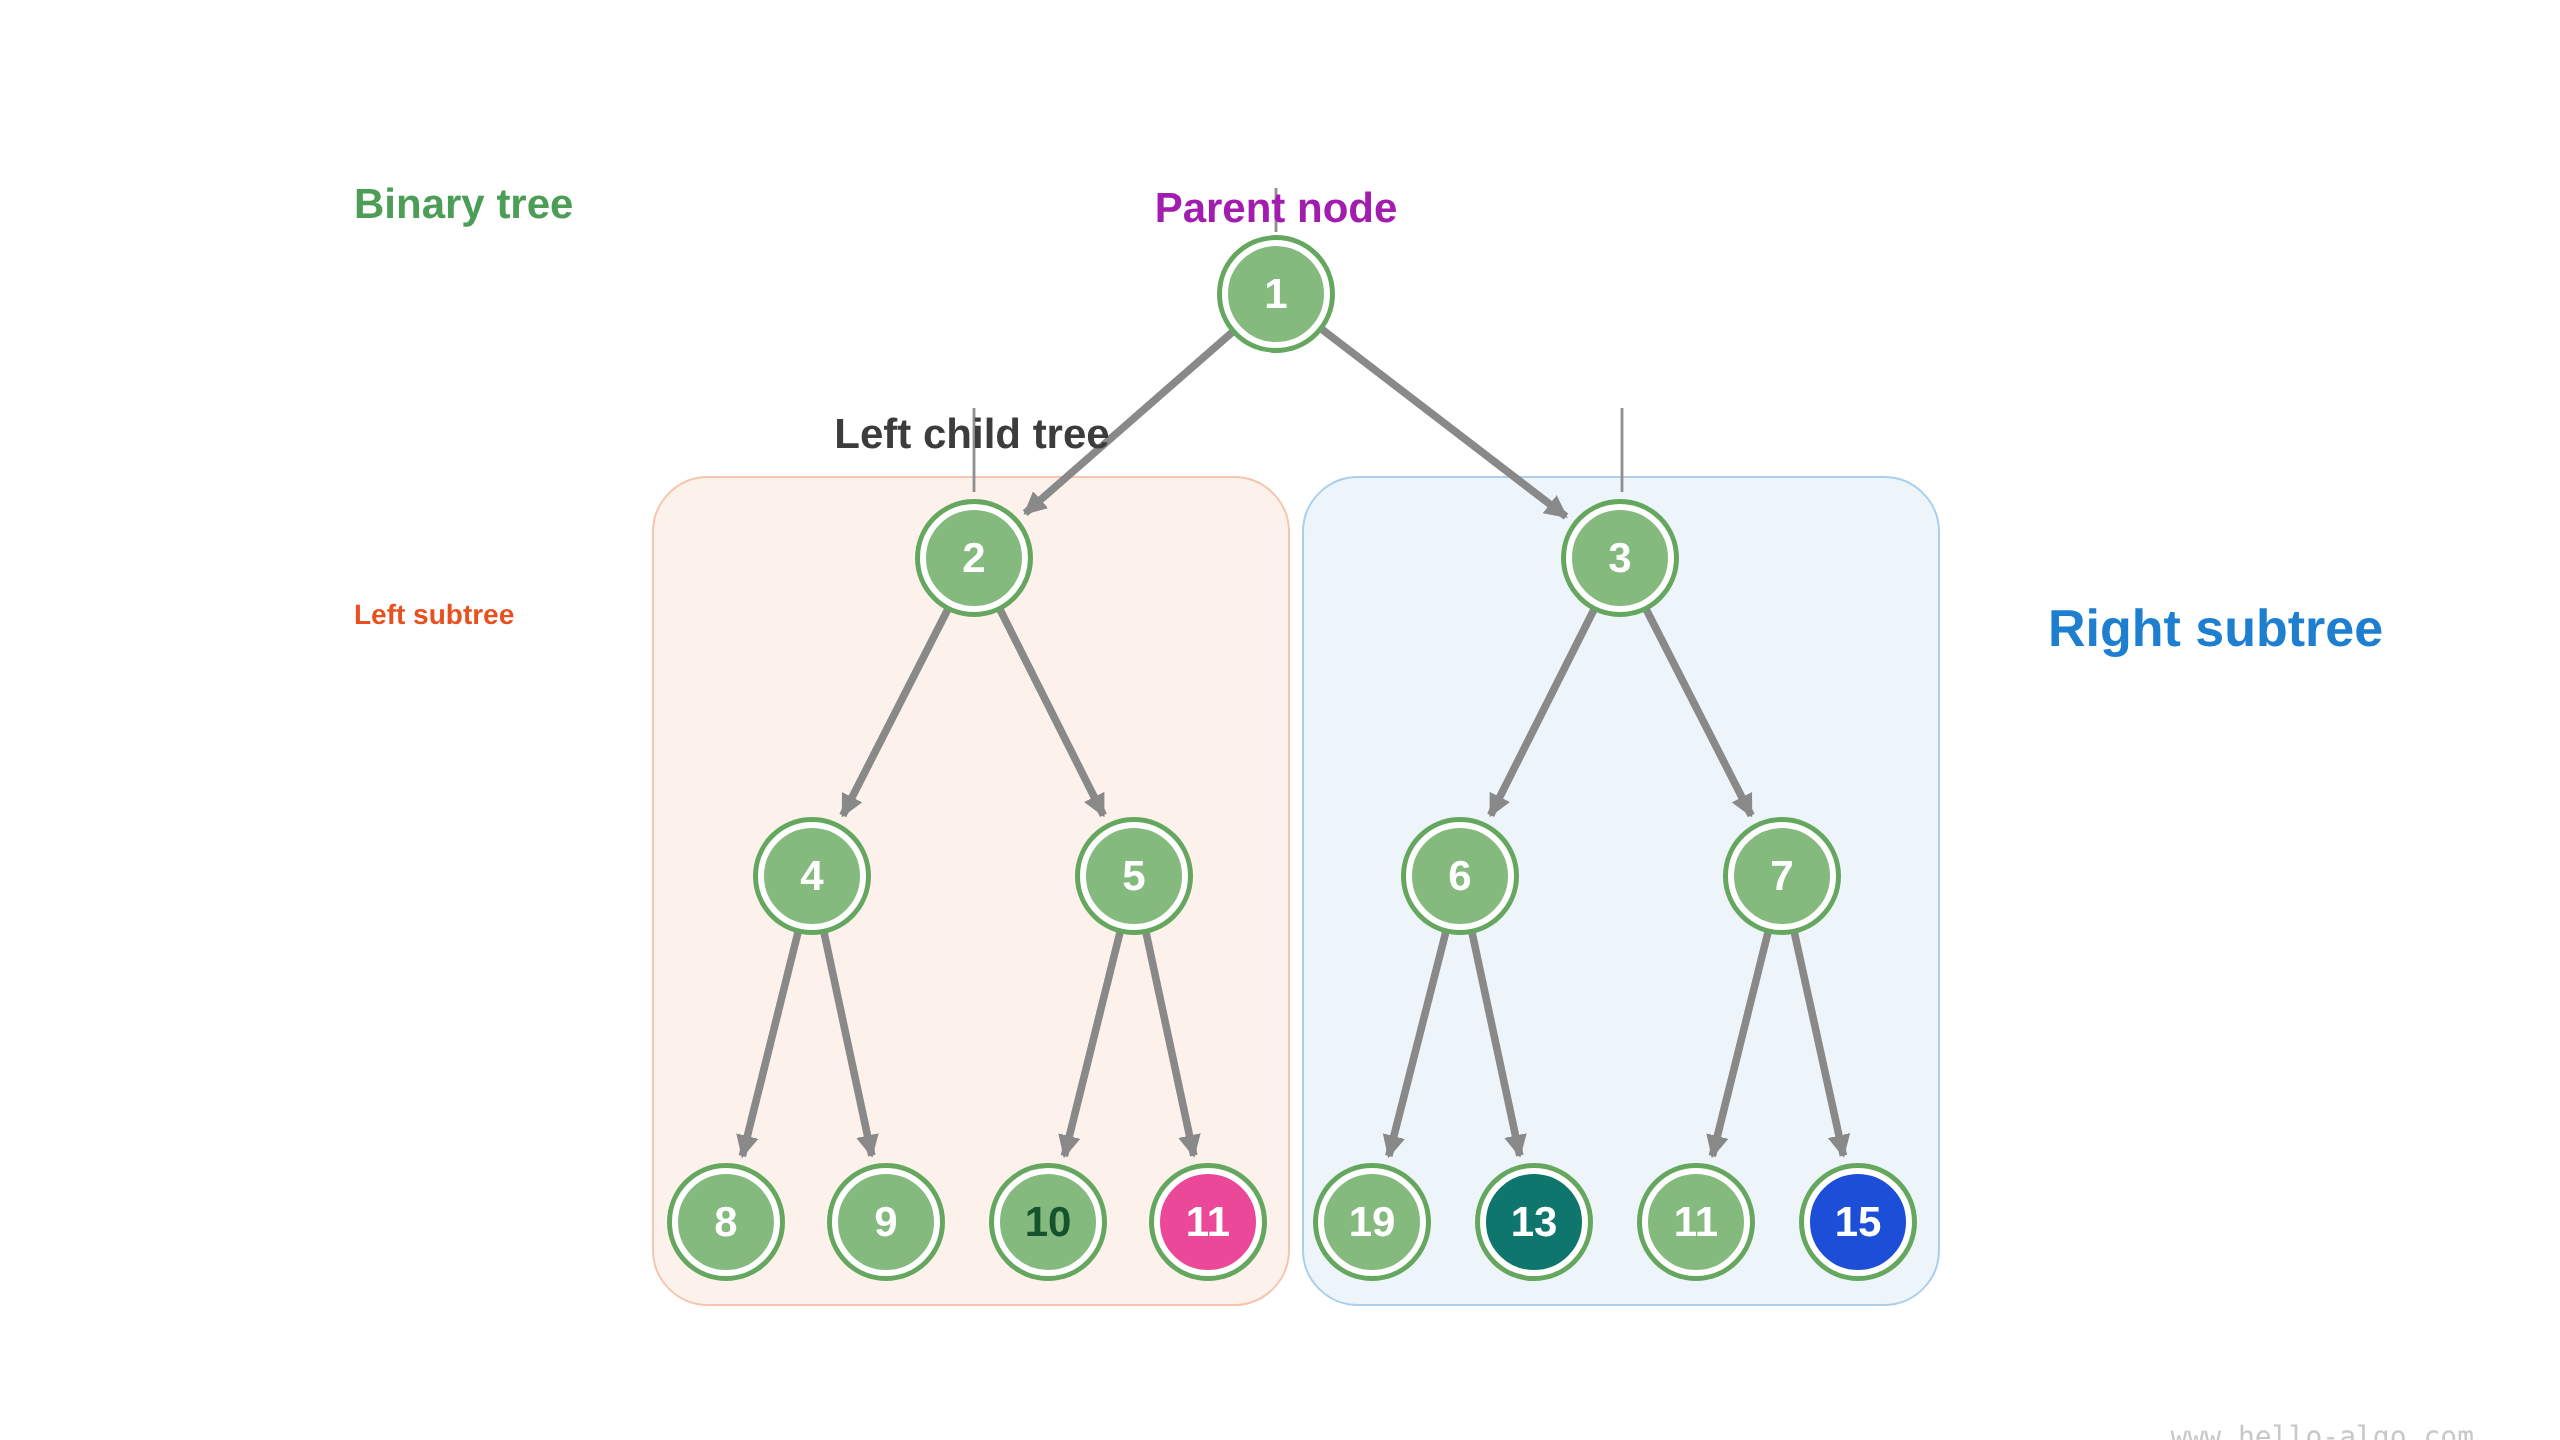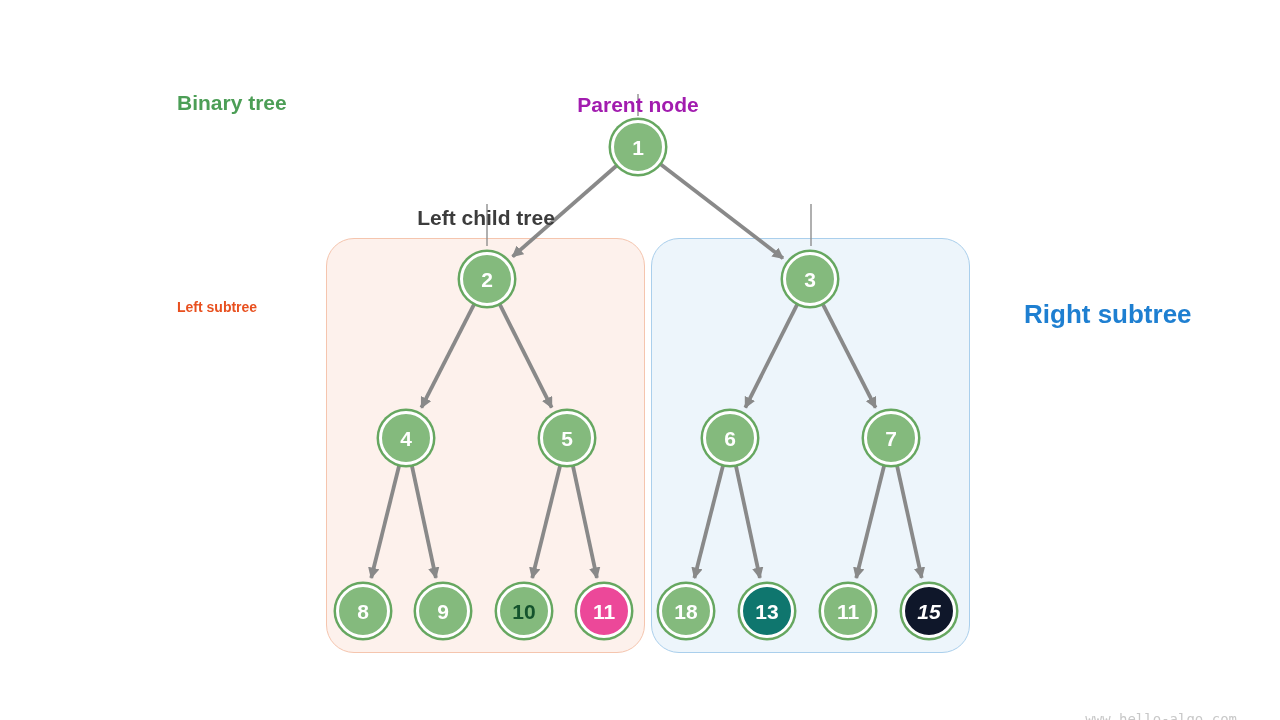--- a/index.html
+++ b/index.html
@@ -95,24 +95,24 @@
       <div class="tree-node" style="left: 460px; top: 252px; background: rgb(132, 186, 125); color: rgb(255, 255, 255); box-shadow: rgb(102, 167, 96) 0px 0px 0px 2.5px;">2</div>
       <div class="tree-node" style="left: 783px; top: 252px; background: rgb(132, 186, 125); color: rgb(255, 255, 255); box-shadow: rgb(102, 167, 96) 0px 0px 0px 2.5px;">3</div>
       <div class="tree-node" style="left: 379px; top: 411px; background: rgb(132, 186, 125); color: rgb(255, 255, 255); box-shadow: rgb(102, 167, 96) 0px 0px 0px 2.5px;">4</div>
       <div class="tree-node" style="left: 540px; top: 411px; background: rgb(132, 186, 125); color: rgb(255, 255, 255); box-shadow: rgb(102, 167, 96) 0px 0px 0px 2.5px;">5</div>
       <div class="tree-node" style="left: 703px; top: 411px; background: rgb(132, 186, 125); color: rgb(255, 255, 255); box-shadow: rgb(102, 167, 96) 0px 0px 0px 2.5px;">6</div>
       <div class="tree-node" style="left: 864px; top: 411px; background: rgb(132, 186, 125); color: rgb(255, 255, 255); box-shadow: rgb(102, 167, 96) 0px 0px 0px 2.5px;">7</div>
       <div class="tree-node" style="left: 336px; top: 584px; background: rgb(132, 186, 125); color: rgb(255, 255, 255); box-shadow: rgb(102, 167, 96) 0px 0px 0px 2.5px;">8</div>
       <div class="tree-node" style="left: 416px; top: 584px; background: rgb(132, 186, 125); color: rgb(255, 255, 255); box-shadow: rgb(102, 167, 96) 0px 0px 0px 2.5px;">9</div>
       <div class="tree-node" style="left: 497px; top: 584px; background: rgb(132, 186, 125); color: #14532d; box-shadow: rgb(102, 167, 96) 0px 0px 0px 2.5px;">10</div>
       <div class="tree-node" style="left: 577px; top: 584px; background: #ec4899; color: rgb(255, 255, 255); box-shadow: rgb(102, 167, 96) 0px 0px 0px 2.5px;">11</div>
-      <div class="tree-node" style="left: 659px; top: 584px; background: rgb(132, 186, 125); color: rgb(255, 255, 255); box-shadow: rgb(102, 167, 96) 0px 0px 0px 2.5px;">18</div>
+      <div class="tree-node" style="left: 659px; top: 584px; background: rgb(132, 186, 125); color: rgb(255, 255, 255); box-shadow: rgb(102, 167, 96) 0px 0px 0px 2.5px;">19</div>
       <div class="tree-node" style="left: 740px; top: 584px; background: #0f766e; color: rgb(255, 255, 255); box-shadow: rgb(102, 167, 96) 0px 0px 0px 2.5px;">13</div>
       <div class="tree-node" style="left: 821px; top: 584px; background: rgb(132, 186, 125); color: rgb(255, 255, 255); box-shadow: rgb(102, 167, 96) 0px 0px 0px 2.5px;">11</div>
-      <div class="tree-node" style="left: 902px; top: 584px; background: #0f172a; color: rgb(255, 255, 255); box-shadow: rgb(102, 167, 96) 0px 0px 0px 2.5px; font-style: italic;">15</div>
+      <div class="tree-node" style="left: 902px; top: 584px; background: #1d4ed8; color: rgb(255, 255, 255); box-shadow: rgb(102, 167, 96) 0px 0px 0px 2.5px;">15</div>
     </div>
 
   <div id="labels-layer" class="layer">
     <div id="title" class="label" style="color: rgb(76, 158, 86);">Binary tree</div>
     <div id="parent-label" class="label" style="color: #a21caf;">Parent node</div>
     <div id="left-child-label" class="label" style="color: rgb(60, 60, 60);">Left child tree</div>
     <div id="left-subtree-label" class="label" style="color: rgb(232, 80, 31);">Left subtree</div>
     <div id="right-subtree-label" class="label" style="color: rgb(30, 127, 209);">Right subtree</div>
     <div id="watermark" style="color: rgb(200, 200, 200);">www.hello-algo.com</div>
   </div>

